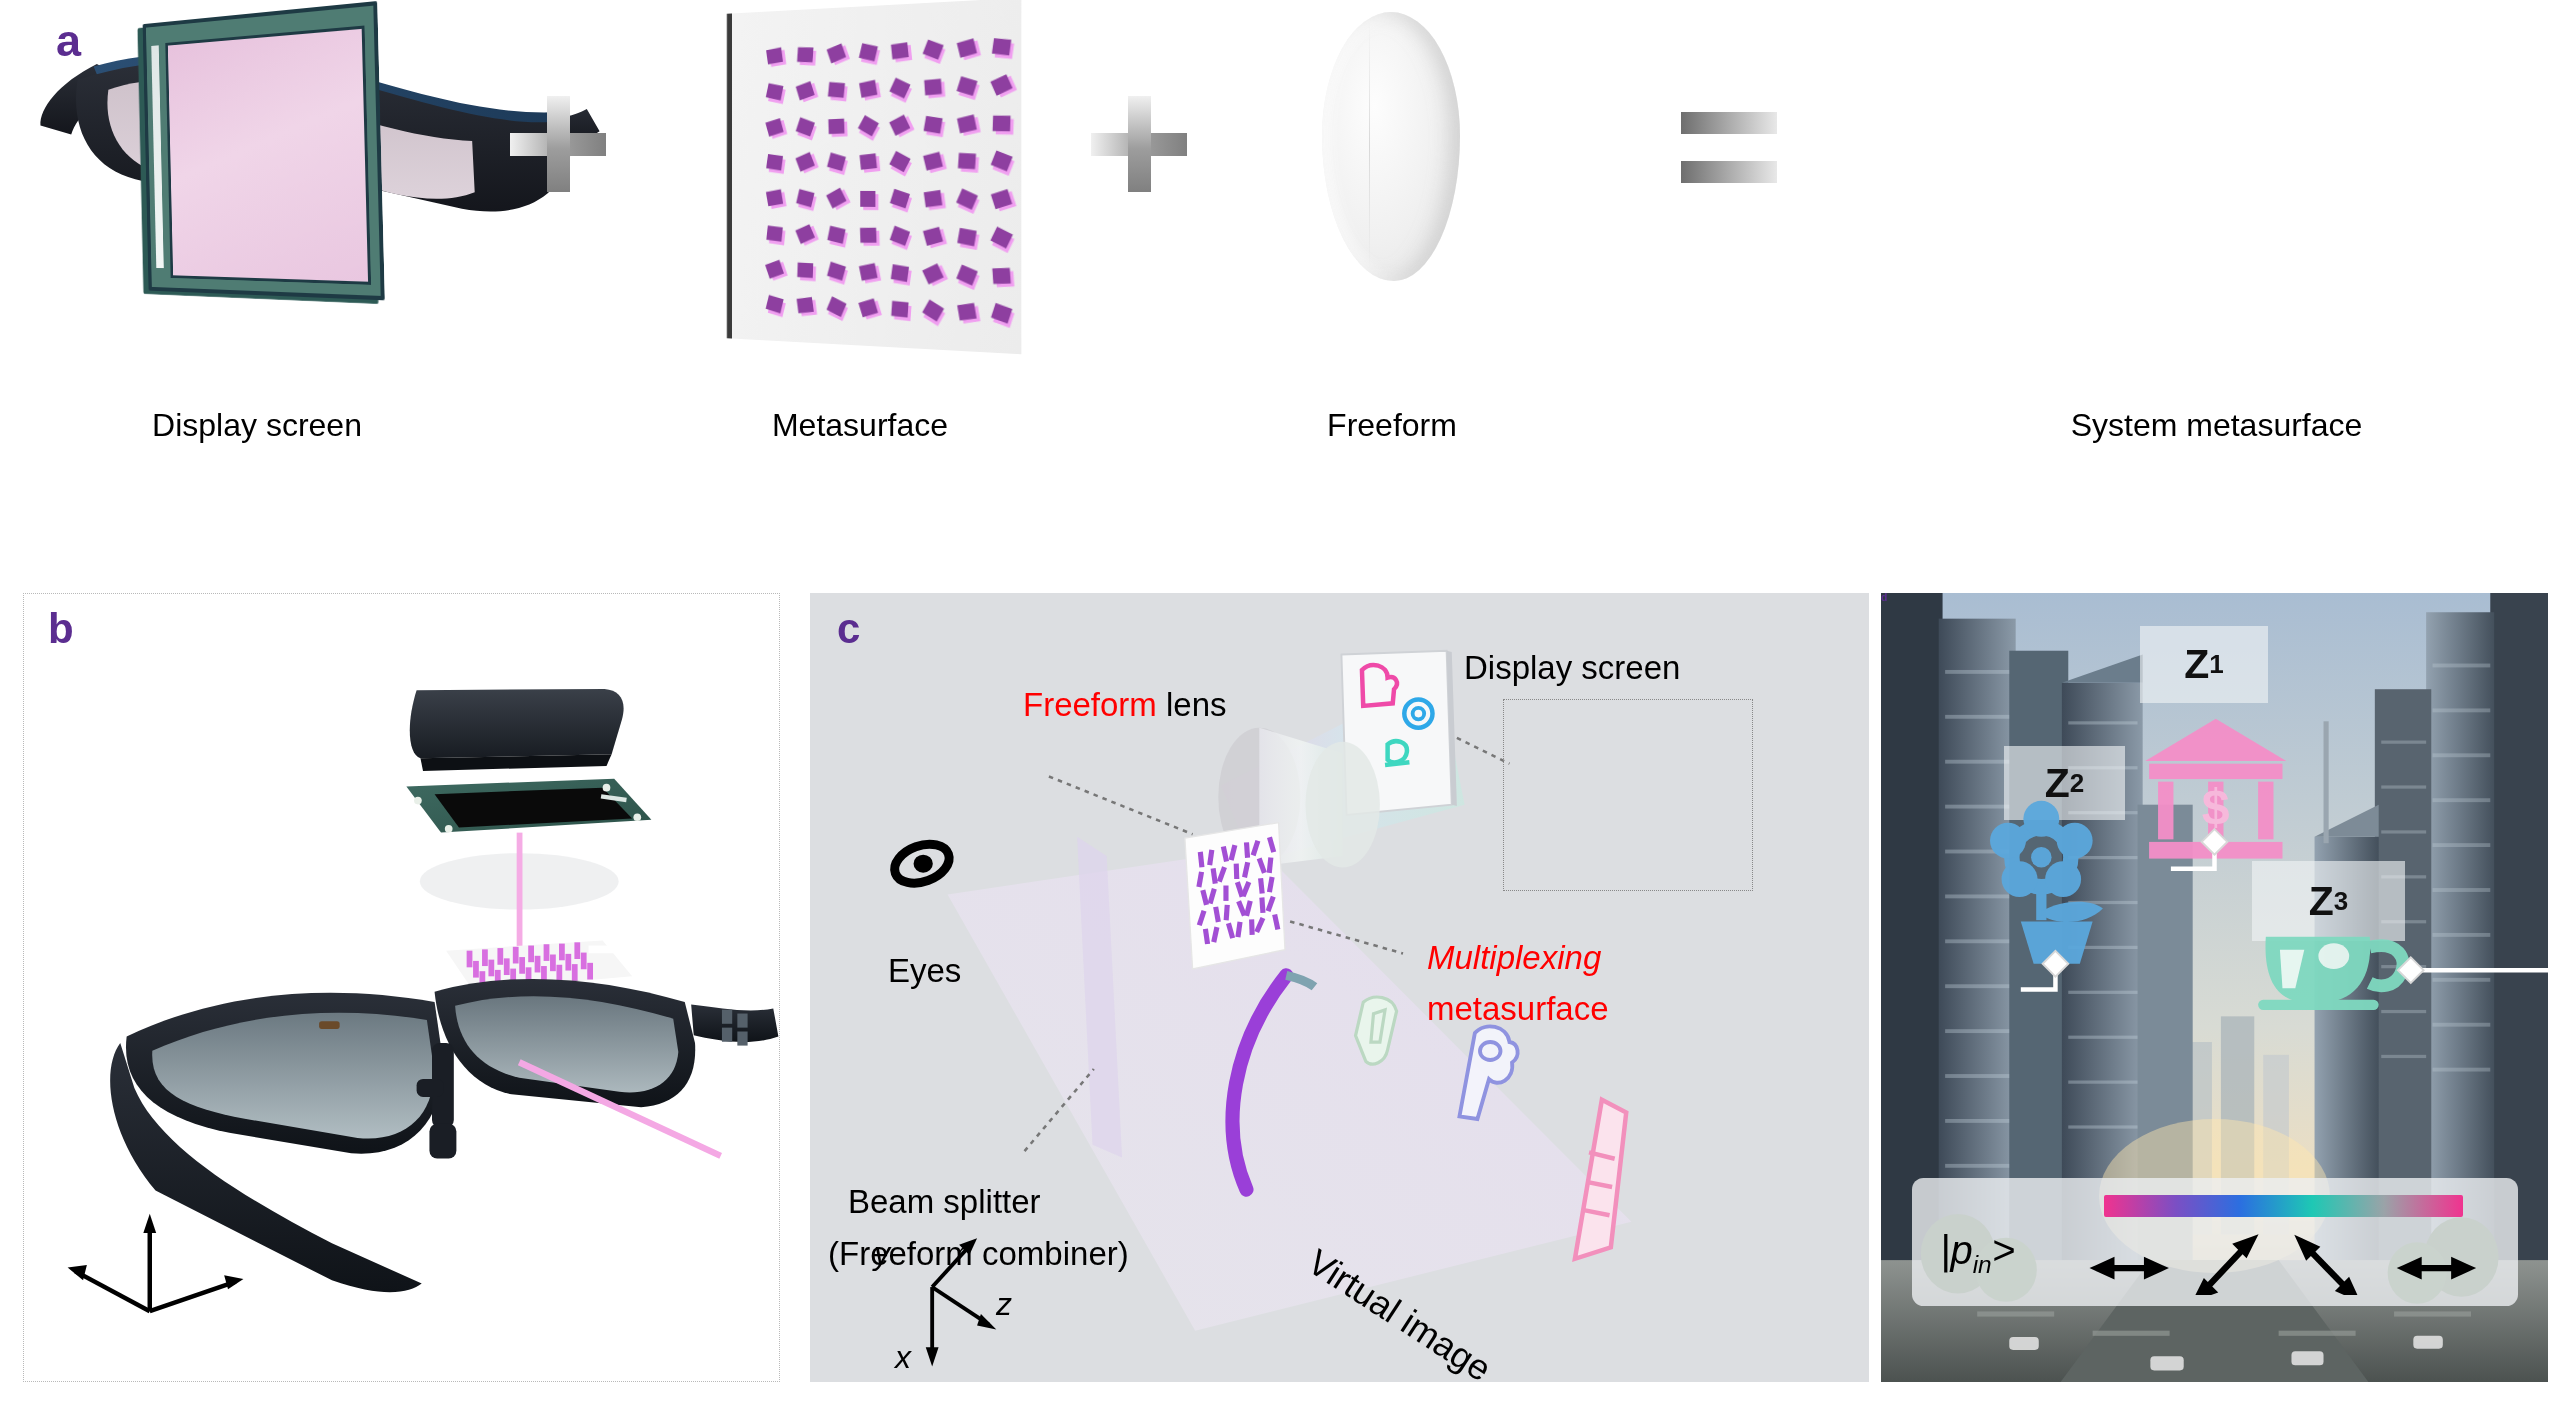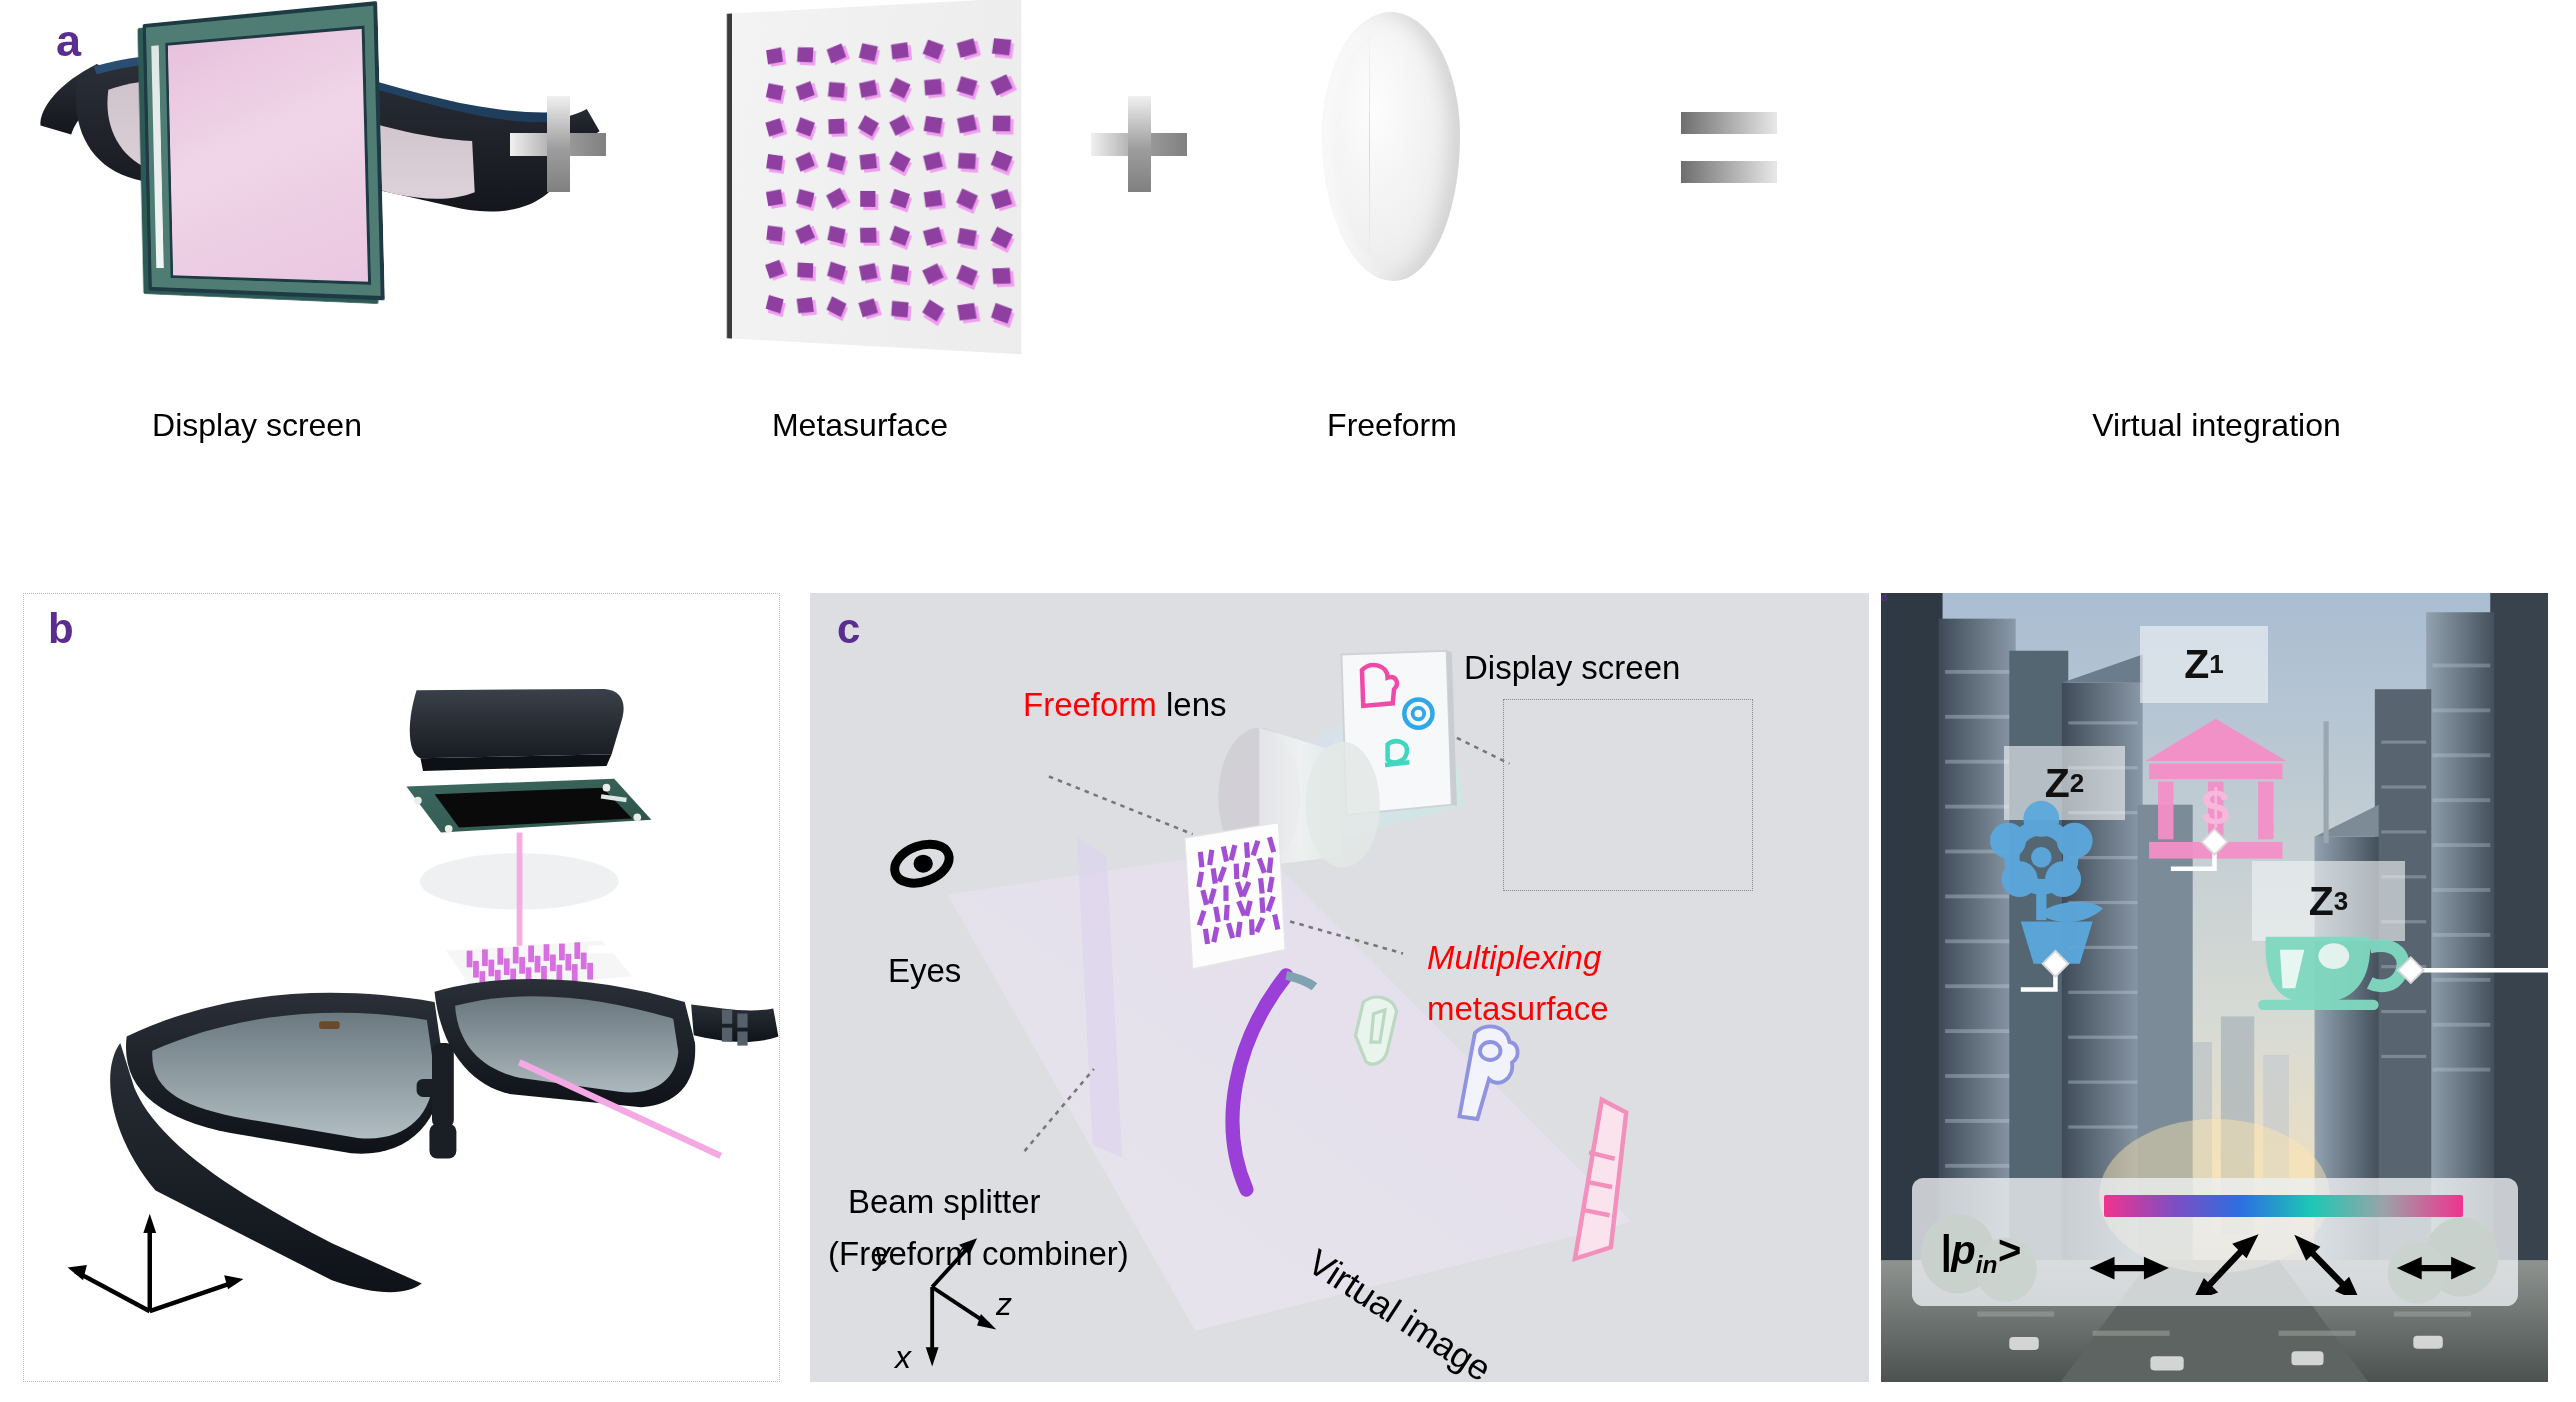--- a/index.html
+++ b/index.html
@@ -89,21 +89,21 @@
   .d-z{position:absolute;background:rgba(240,243,246,.62);
        display:flex;align-items:center;justify-content:center;
        font-weight:bold;font-size:41px;color:#111;}
   .d-z sub{font-size:26px;font-weight:bold;}
 
   #d-bar{position:absolute;left:31px;bottom:76px;width:606px;height:128px;
          background:rgba(236,239,241,.80);border-radius:11.5px;}
   #d-colorbar{position:absolute;left:192px;top:16.7px;width:359px;height:22px;
      background:linear-gradient(90deg,#f0338f 0%,#7b4fc4 20%,#2b6fe0 38%,
                 #1ec8b4 58%,#9aa3a8 78%,#f0338f 100%);border-radius:1.9px;}
-  #d-pin{position:absolute;left:28px;top:50px;font-size:40px;font-style:italic;font-weight:bold;}
+  #d-pin{position:absolute;left:28px;top:50px;font-size:40px;font-style:italic;}
   #d-pin sub{font-size:24.4px;}
 </style>
 </head>
 <body>
 
 <div id="panel-a">
   <div class="panel-letter" id="a-letter">a</div>
 
   
   <div class="a-item" id="disp-screen">
@@ -253,21 +253,21 @@
     <path d="M120 125 C 260 78 420 92 560 132 C 700 172 800 200 880 188 L 890 240
              C 870 320 800 340 720 326 L 560 290 C 540 330 470 340 400 326 L 210 280
              C 140 262 108 200 120 125 Z" fill="url(#frameG)"></path>
 
     <path d="M168 140 C 250 112 350 124 440 152 L 452 268 C 400 300 310 292 240 268
              C 185 248 160 198 168 140 Z" fill="url(#lensG)"></path>
 
     <path d="M486 166 C 570 190 660 218 736 220 L 740 300 C 690 320 620 308 560 286
              C 510 266 486 224 486 166 Z" fill="url(#lensG)"></path>
   </svg>
-  <div class="a-caption" style="left:1963px;top:407px;width:507px;">Virtual integration</div>
+  <div class="a-caption" style="left:1963px;top:407px;width:507px;">System metasurface</div>
 </div>
 
 <div id="panel-b">
   <div class="panel-letter" id="b-letter">b</div>
 
 
   <svg style="position:absolute;left:0;top:0;width:757px;height:789px;" viewBox="0 0 1180 1230">
     <defs>
       <linearGradient id="bCover" x1="0" y1="0" x2="0" y2="1">
         <stop offset="0" stop-color="#3a4049"></stop>

